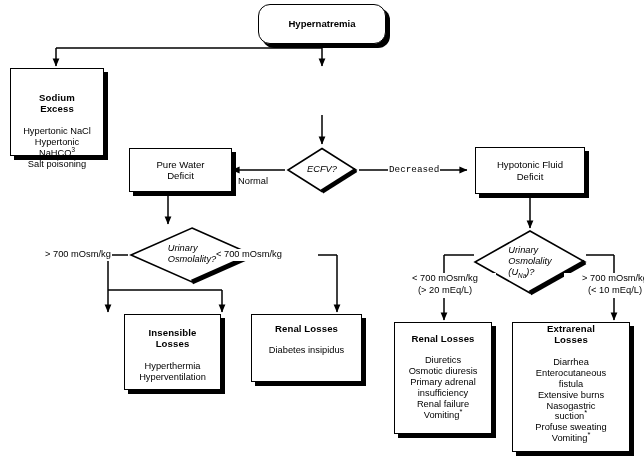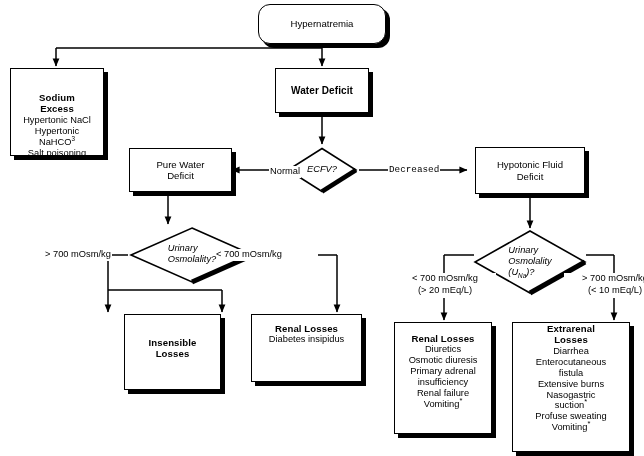--- a/index.html
+++ b/index.html
@@ -47,21 +47,21 @@
   .title {
     font-weight: bold;
     font-size: 9.6px;
     letter-spacing: 0.1px;
     white-space: pre-line;
   }
   .title.big { font-size: 10px; }
   .body {
     font-size: 9.3px;
     white-space: pre-line;
-    margin-top: 0;
+    margin-top: 11px;
   }
   .plain {
     font-size: 9.6px;
     white-space: pre-line;
   }
 
   
   .diamond {
     position: absolute;
     display: flex;
@@ -142,36 +142,33 @@
       <path d="M474,255 L444,255"></path>
       <path d="M444,255 L444,276"></path>
       <path d="M444,298 L444,320" marker-end="url(#arw)"></path>
 
       <path d="M586,255 L614,255"></path>
       <path d="M614,255 L614,276"></path>
       <path d="M614,298 L614,320" marker-end="url(#arw)"></path>
     </g>
   </svg>
 
-  <div class="node rounded shadow" style="left:258px; top:4px; width:128px; height:40px;">
+  <div class="node rounded shadow" style="left:258px; top:4px; width:128px; height:40px;font-weight:bold;">
     <span class="plain">Hypernatremia</span>
   </div>
 
   <div class="node shadow" style="left:10px; top:68px; width:94px; height:88px; padding-top:23px;">
     <span class="title">Sodium
 Excess</span>
     <span class="body">Hypertonic NaCl
 Hypertonic
 NaHCO<sup>3</sup>
 Salt poisoning</span>
   </div>
 
-  <div class="node shadow centerv" style="left:275px; top:68px; width:94px; height:45px;">
-    <span class="title big">Water Deficit</span>
-  </div>
 
   <div class="diamond" style="left:285px; top:145px; width:74px; height:50px;">
     <svg class="dshape" viewBox="0 0 74 50">
       <polygon points="37,3.5 71,25 37,46.5 3,25" fill="#fff" stroke="#000" stroke-width="1.6"></polygon>
       <path d="M37,46.5 L71,25" stroke="#000" stroke-width="4.5" fill="none"></path>
     </svg>
     <span class="dlabel">ECFV?</span>
   </div>
 
   <div class="node shadow centerv" style="left:129px; top:148px; width:103px; height:44px;">
@@ -197,23 +194,25 @@
     <svg class="dshape" viewBox="0 0 116 68">
       <polygon points="58,3 113,34 58,65 3,34" fill="#fff" stroke="#000" stroke-width="1.6"></polygon>
       <path d="M58,65 L113,34" stroke="#000" stroke-width="5" fill="none"></path>
     </svg>
     <span class="dlabel" style="margin-top:-1px;">Urinary
 Osmolality
 (U<sub>Na</sub>)?</span>
   </div>
 
 
-  <div class="node shadow" style="left:124px; top:314px; width:97px; height:76px; padding-top:22px;">
+  <div class="node shadow" style="left:124px; top:314px; width:97px; height:76px; padding-top:12px;">
     <span class="title">Insensible
 Losses</span>
+    <span class="body">Hyperthermia
+Hyperventilation</span>
   </div>
 
   <div class="node shadow" style="left:251px; top:314px; width:111px; height:68px; padding-top:8px;">
     <span class="title">Renal Losses</span>
     <span class="body" style="text-align:right;">Diabetes insipidus</span>
   </div>
 
   <div class="node shadow" style="left:394px; top:322px; width:98px; height:112px; padding-top:10px;">
     <span class="title">Renal Losses</span>
     <span class="body">Diuretics
@@ -230,21 +229,21 @@
     <span class="body">Diarrhea
 Enterocutaneous
 fistula
 Extensive burns
 Nasogastric
 suction<span class="star">*</span>
 Profuse sweating
 Vomiting<span class="star">*</span></span>
   </div>
 
-  <div class="elabel" style="left:237px; top:166px;margin-left:32px;">Normal</div>
+  <div class="elabel" style="left:237px; top:176px;">Normal</div>
 
   <div class="elabel" style="left:388px; top:164px;font-family:Liberation Mono, monospace;">Decreased</div>
 
   <div class="elabel" style="left:44px; top:249px;">&gt; 700 mOsm/kg</div>
 
   <div class="elabel" style="left:215px; top:249px;">&lt; 700 mOsm/kg</div>
 
   <div class="elabel" style="left:394px; top:273px; width:100px;">&lt; 700 mOsm/kg
 (&gt; 20 mEq/L)</div>
 

